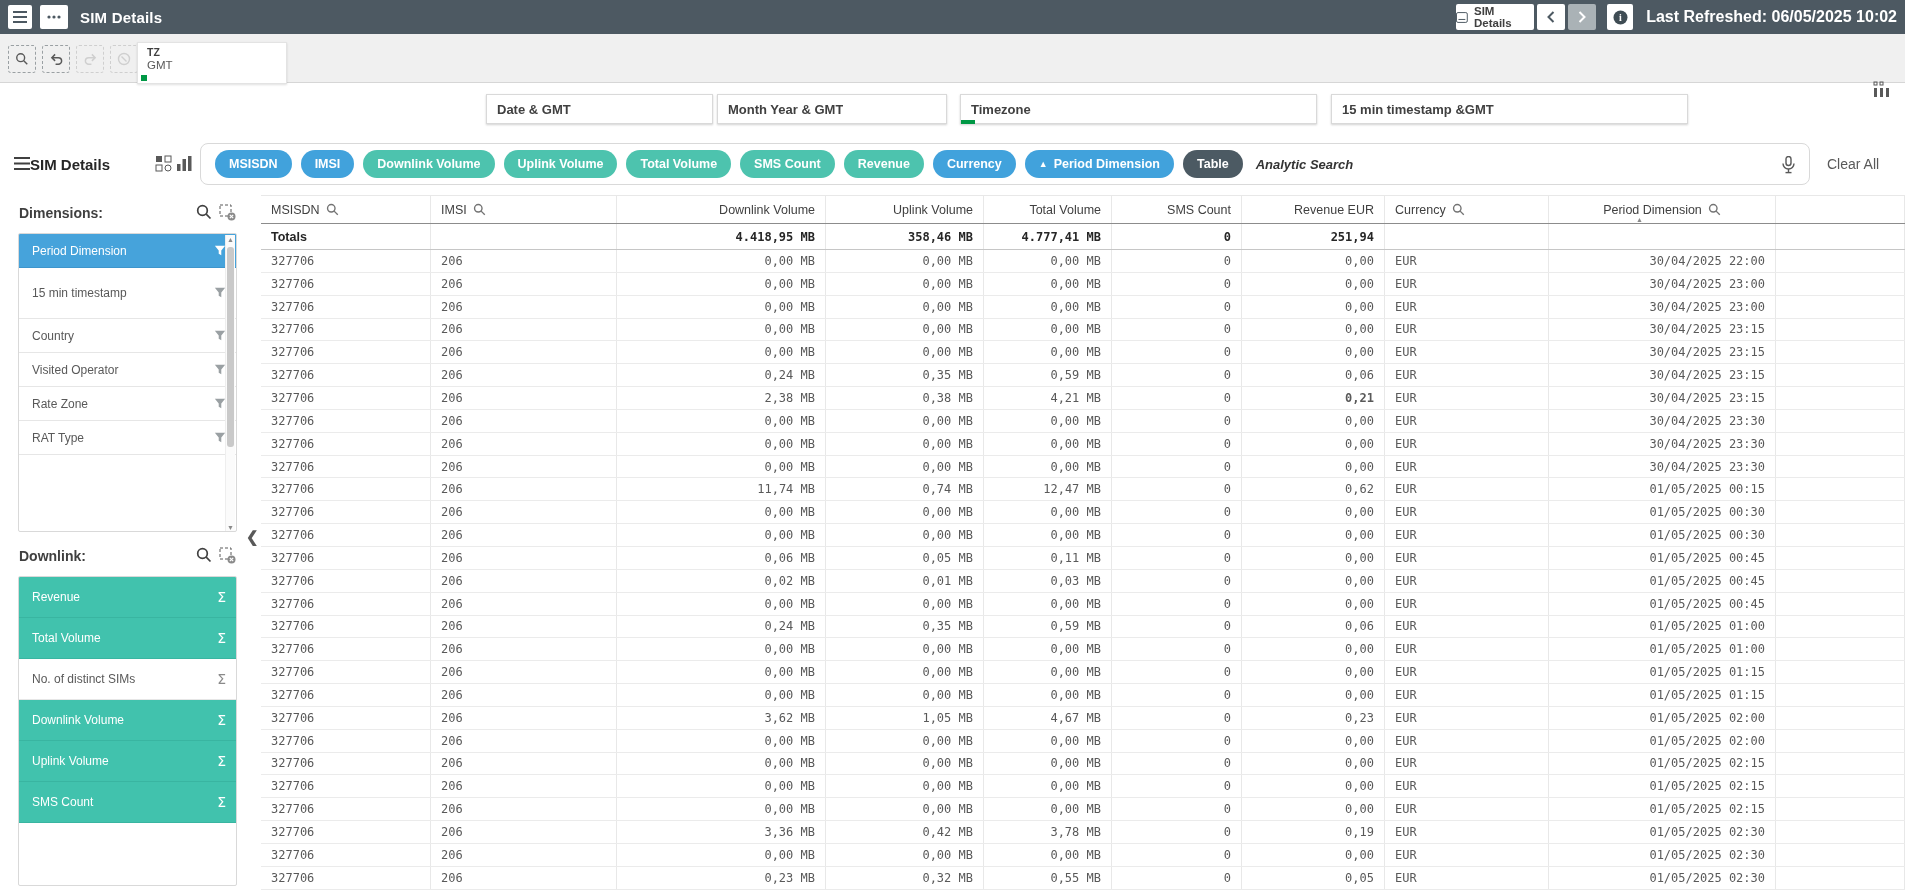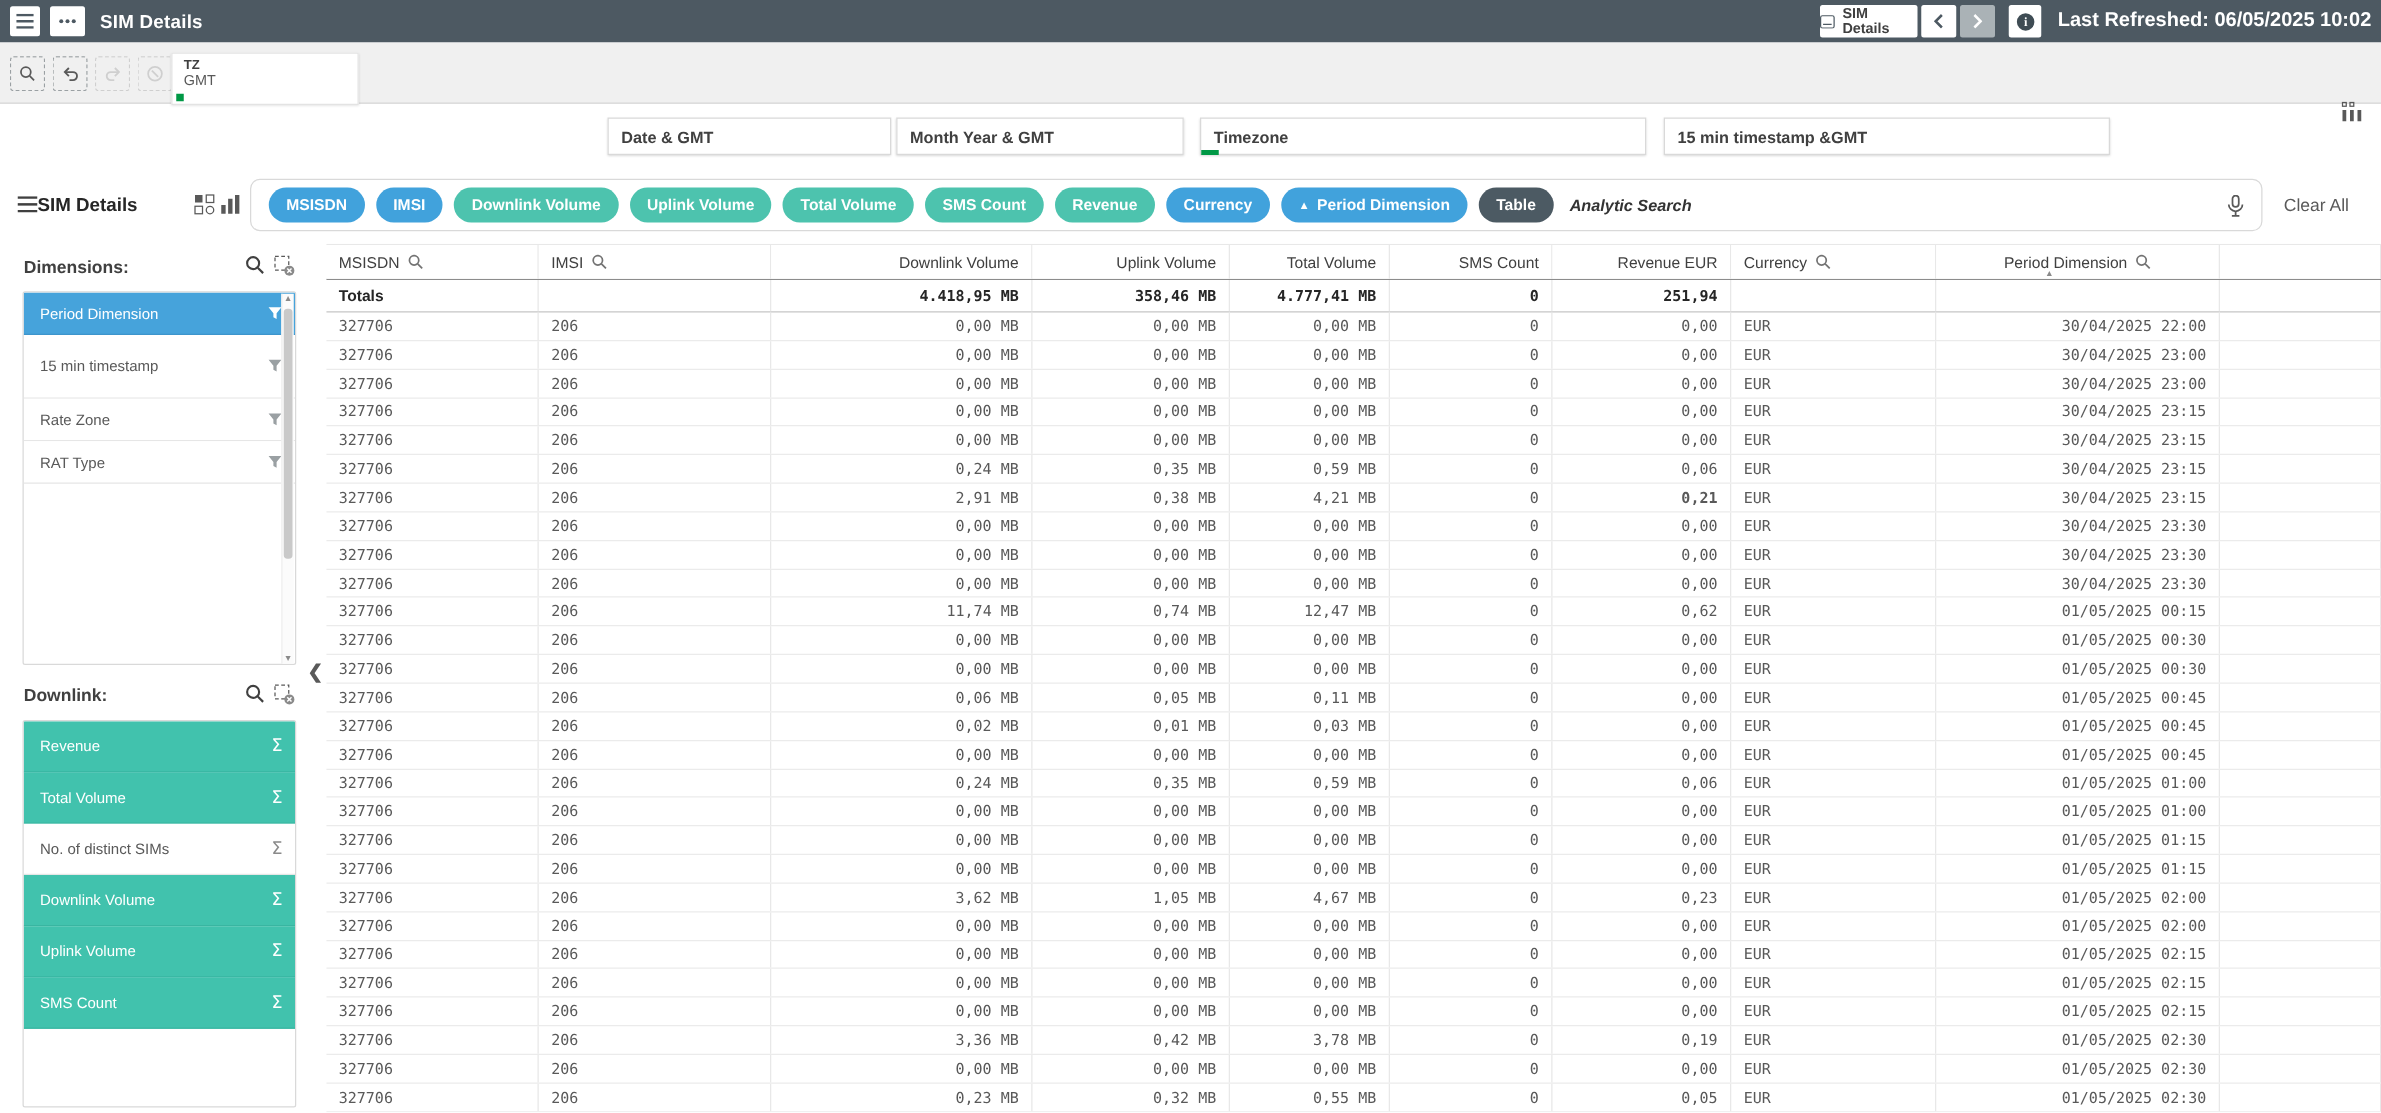--- a/index.html
+++ b/index.html
@@ -279,20 +279,36 @@
     </div>
     <div class="li" style="height: 51px;">
       <span>15 min timestamp</span>
       <span>
         <svg width="12" height="12" viewBox="0 0 14 14">
           <path d="M1 1 h12 l-4.5 5.5 V12 l-3 -1.8 V6.5 Z" fill="#9aa0a3"></path>
         </svg>
       </span>
     </div>
     <div class="li" style="height: 34px;">
+      <span>Country</span>
+      <span>
+        <svg width="12" height="12" viewBox="0 0 14 14">
+          <path d="M1 1 h12 l-4.5 5.5 V12 l-3 -1.8 V6.5 Z" fill="#9aa0a3"></path>
+        </svg>
+      </span>
+    </div>
+    <div class="li" style="height: 34px;">
+      <span>Visited Operator</span>
+      <span>
+        <svg width="12" height="12" viewBox="0 0 14 14">
+          <path d="M1 1 h12 l-4.5 5.5 V12 l-3 -1.8 V6.5 Z" fill="#9aa0a3"></path>
+        </svg>
+      </span>
+    </div>
+    <div class="li" style="height: 34px;">
       <span>Rate Zone</span>
       <span>
         <svg width="12" height="12" viewBox="0 0 14 14">
           <path d="M1 1 h12 l-4.5 5.5 V12 l-3 -1.8 V6.5 Z" fill="#9aa0a3"></path>
         </svg>
       </span>
     </div>
     <div class="li" style="height: 34px;">
       <span>RAT Type</span>
       <span>
@@ -490,21 +506,21 @@
       <div class="tcell r" style="width: 128px; flex: 0 0 auto;">0,59 MB</div>
       <div class="tcell r" style="width: 130px; flex: 0 0 auto;">0</div>
       <div class="tcell r" style="width: 143px; flex: 0 0 auto;">0,06</div>
       <div class="tcell" style="width: 164px; flex: 0 0 auto;">EUR</div>
       <div class="tcell r" style="width: 227px; flex: 0 0 auto;">30/04/2025 23:15</div>
       <div class="tcell" style="width: 129px; flex: 0 0 auto;"></div>
     </div>
     <div class="trow drow">
       <div class="tcell" style="width: 170px; flex: 0 0 auto;">327706</div>
       <div class="tcell" style="width: 186px; flex: 0 0 auto;">206</div>
-      <div class="tcell r" style="width: 209px; flex: 0 0 auto;">2,91 MB</div>
+      <div class="tcell r" style="width: 209px; flex: 0 0 auto;">2,38 MB</div>
       <div class="tcell r" style="width: 158px; flex: 0 0 auto;">0,38 MB</div>
       <div class="tcell r" style="width: 128px; flex: 0 0 auto;">4,21 MB</div>
       <div class="tcell r" style="width: 130px; flex: 0 0 auto;">0</div>
       <div class="tcell r" style="width: 143px; flex: 0 0 auto; font-weight: bold;">0,21</div>
       <div class="tcell" style="width: 164px; flex: 0 0 auto;">EUR</div>
       <div class="tcell r" style="width: 227px; flex: 0 0 auto;">30/04/2025 23:15</div>
       <div class="tcell" style="width: 129px; flex: 0 0 auto;"></div>
     </div>
     <div class="trow drow">
       <div class="tcell" style="width: 170px; flex: 0 0 auto;">327706</div>

